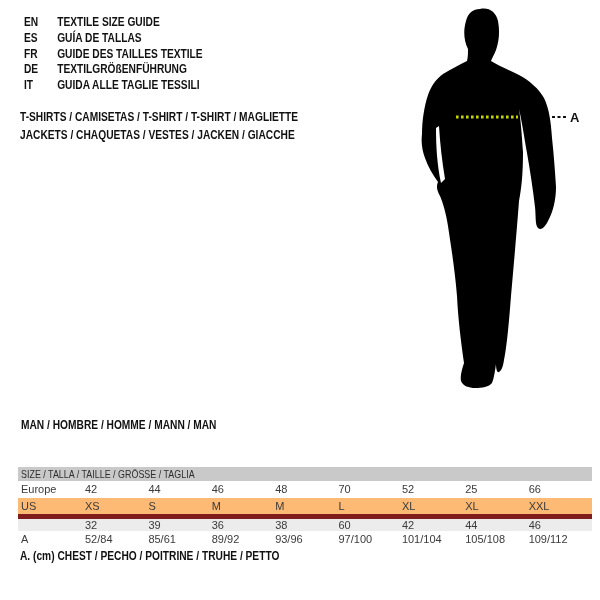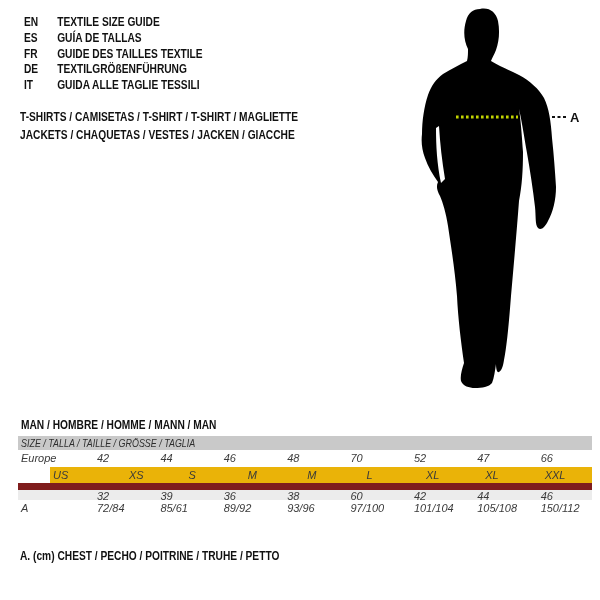--- a/index.html
+++ b/index.html
@@ -21,25 +21,25 @@
   
   .cats { position:absolute; left:20px; top:108px; font-size:12px; font-weight:bold; line-height:18.4px; }
 
   
   .figure-wrap { position:absolute; left:400px; top:0; width:200px; height:420px; }
 
   
   .man-title { position:absolute; left:21px; top:418px; font-size:12px; font-weight:bold; }
 
   
-  .size-table { position:absolute; left:18px; top:436px; width:574px; font-size:11px; color:#3a3a3a;font-style:italic; }
+  .size-table { position:absolute; left:18px; top:467px; width:574px; font-size:11px; color:#3a3a3a; }
   .t-header { height:14px; line-height:14px; padding-left:3px; color:#2e2e2e; overflow:hidden; }
   .t-header span { display:inline-block; font-size:10.5px; }
-  .t-row { display:grid; grid-template-columns:67px repeat(8,1fr); align-items:center; height:16.5px;gap:12px; }
-  .t-row.sep { border-top:7px solid #7f1d1d; }
+  .t-row { display:grid; grid-template-columns:67px repeat(8,1fr); align-items:center; height:16.5px; }
+  .t-row.sep { border-top:5px solid #7f1d1d; }
   .t-label { text-align:left; padding-left:3px; color:#3a3a3a; }
   .t-cell { }
 
   
   .footnote { position:absolute; left:20px; top:549px; font-size:12px; font-weight:bold; }
 </style>
 </head>
 <body>
 
 <div class="langs condensed">
@@ -124,24 +124,24 @@
   </div>
   <div id="table-rows">
       <div class="t-row">
         <div class="t-label">Europe</div>
         <div class="t-cell">42</div>
         <div class="t-cell">44</div>
         <div class="t-cell">46</div>
         <div class="t-cell">48</div>
         <div class="t-cell">70</div>
         <div class="t-cell">52</div>
-        <div class="t-cell">47</div>
+        <div class="t-cell">25</div>
         <div class="t-cell">66</div>
       </div>
-      <div class="t-row" style="background: #eab308; margin-left: 32px;">
+      <div class="t-row" style="background: #fdba74;">
         <div class="t-label">US</div>
         <div class="t-cell">XS</div>
         <div class="t-cell">S</div>
         <div class="t-cell">M</div>
         <div class="t-cell">M</div>
         <div class="t-cell">L</div>
         <div class="t-cell">XL</div>
         <div class="t-cell">XL</div>
         <div class="t-cell">XXL</div>
       </div>
@@ -151,25 +151,25 @@
         <div class="t-cell">39</div>
         <div class="t-cell">36</div>
         <div class="t-cell">38</div>
         <div class="t-cell">60</div>
         <div class="t-cell">42</div>
         <div class="t-cell">44</div>
         <div class="t-cell">46</div>
       </div>
       <div class="t-row">
         <div class="t-label">A</div>
-        <div class="t-cell">72/84</div>
+        <div class="t-cell">52/84</div>
         <div class="t-cell">85/61</div>
         <div class="t-cell">89/92</div>
         <div class="t-cell">93/96</div>
         <div class="t-cell">97/100</div>
         <div class="t-cell">101/104</div>
         <div class="t-cell">105/108</div>
-        <div class="t-cell">150/112</div>
+        <div class="t-cell">109/112</div>
       </div>
     </div>
 </div>
 
 <div class="footnote condensed">A. (cm) CHEST / PECHO / POITRINE / TRUHE / PETTO</div>
 
 </body></html>

